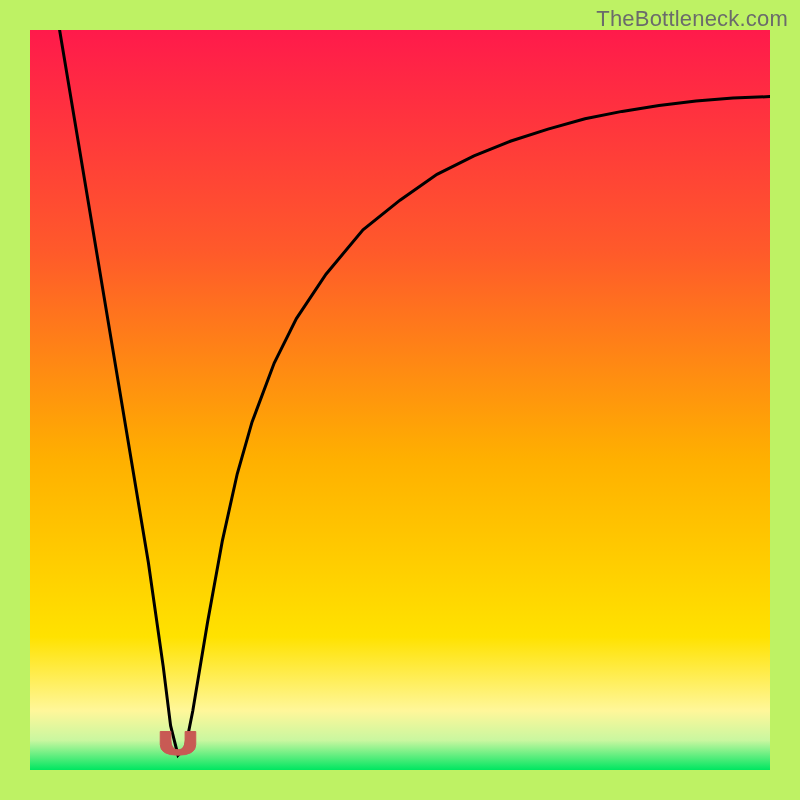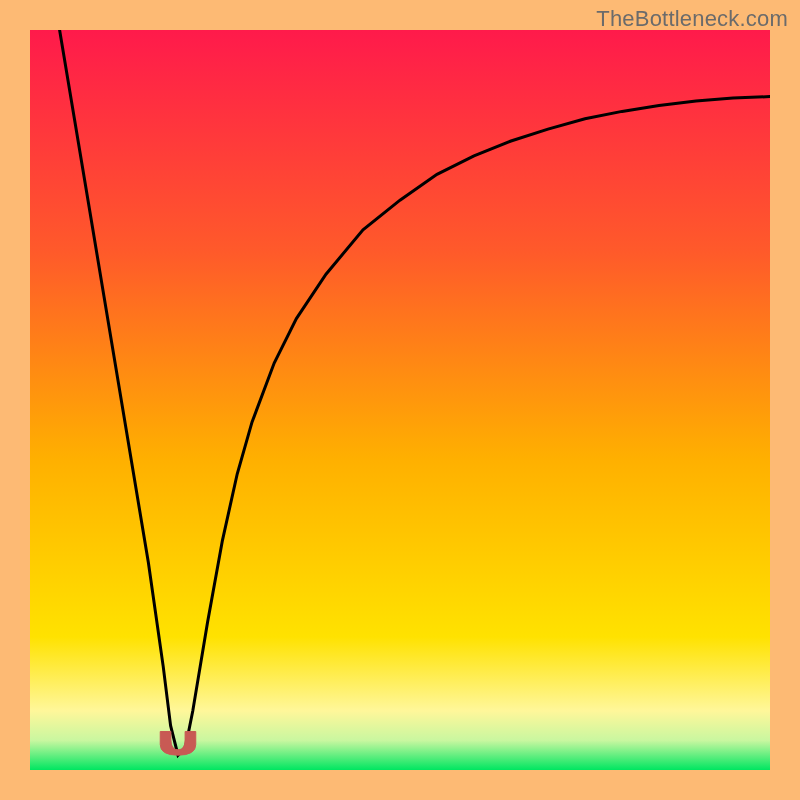--- a/index.html
+++ b/index.html
@@ -7,21 +7,21 @@
     padding: 0;
     width: 800px;
     height: 800px;
     overflow: hidden;
     background: #000;
     font-family: Arial, Helvetica, sans-serif;
   }
   .frame {
     position: absolute;
     inset: 0;
-    background: #fdba74;
+    background: #bef264;
   }
   .plot {
     position: absolute;
     left: 30px;
     top: 30px;
     width: 740px;
     height: 740px;
   }
   .watermark {
     position: absolute;

